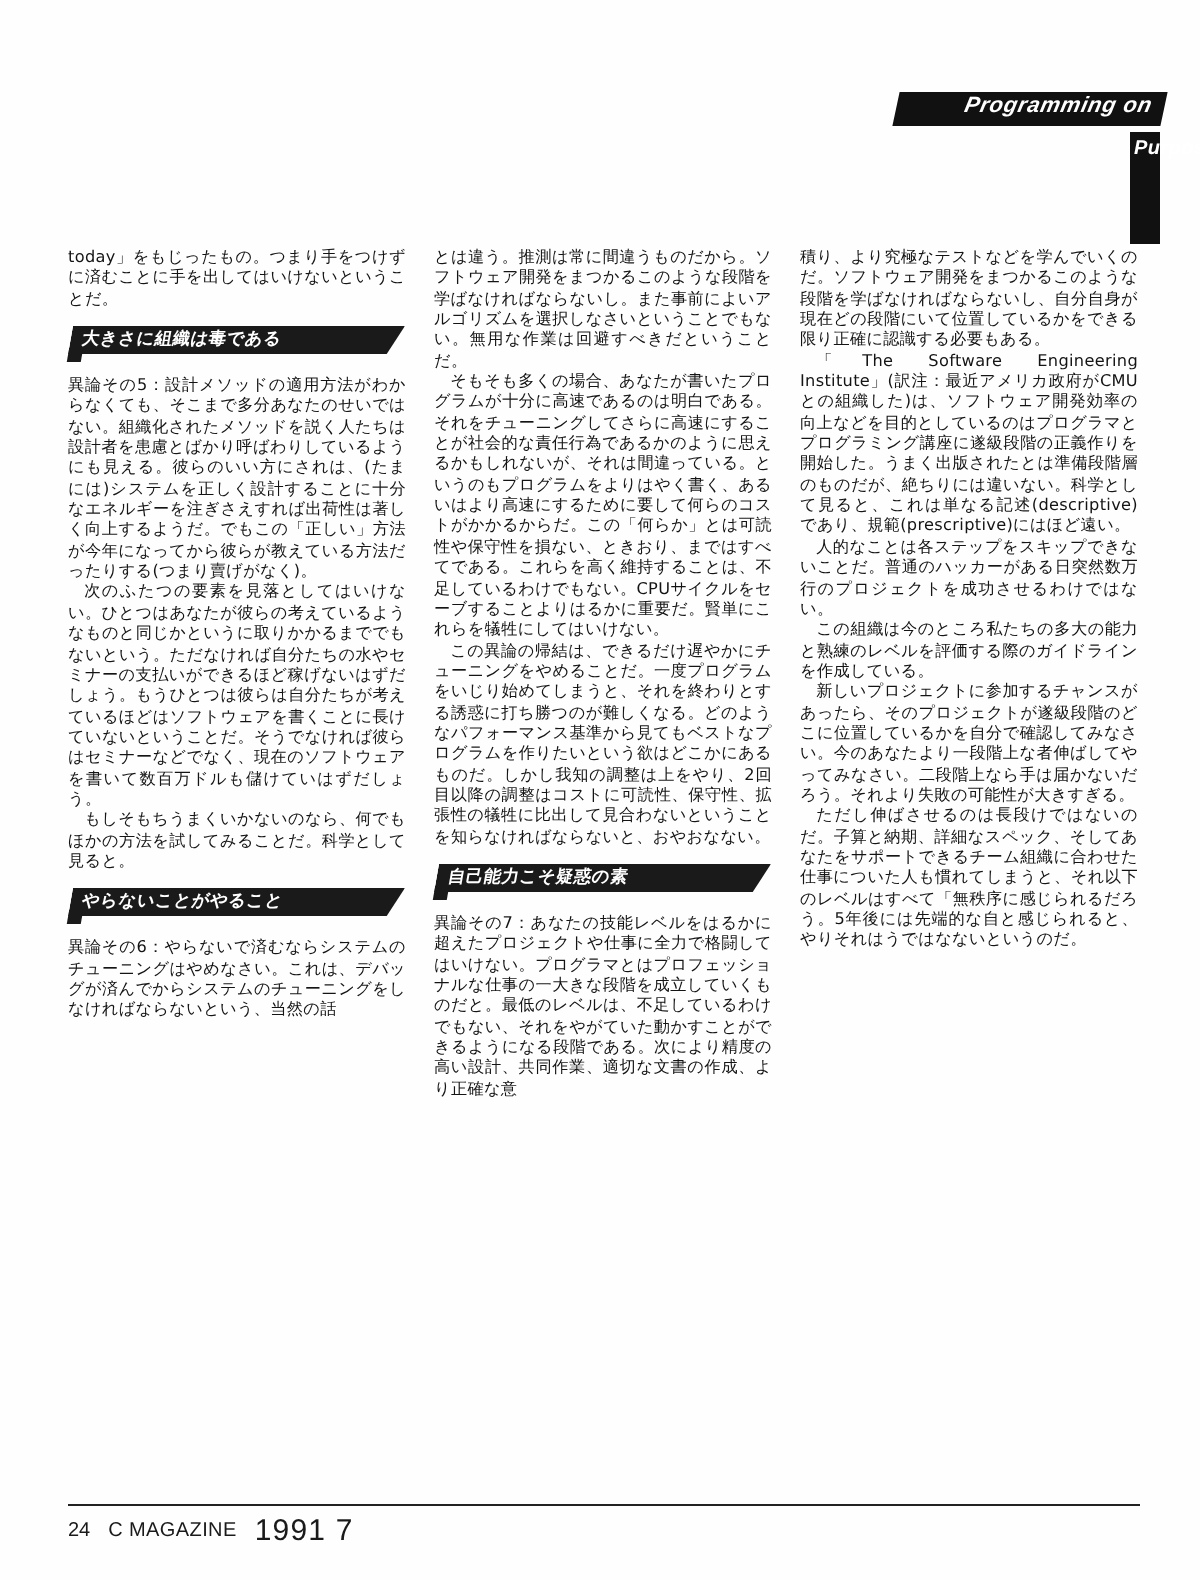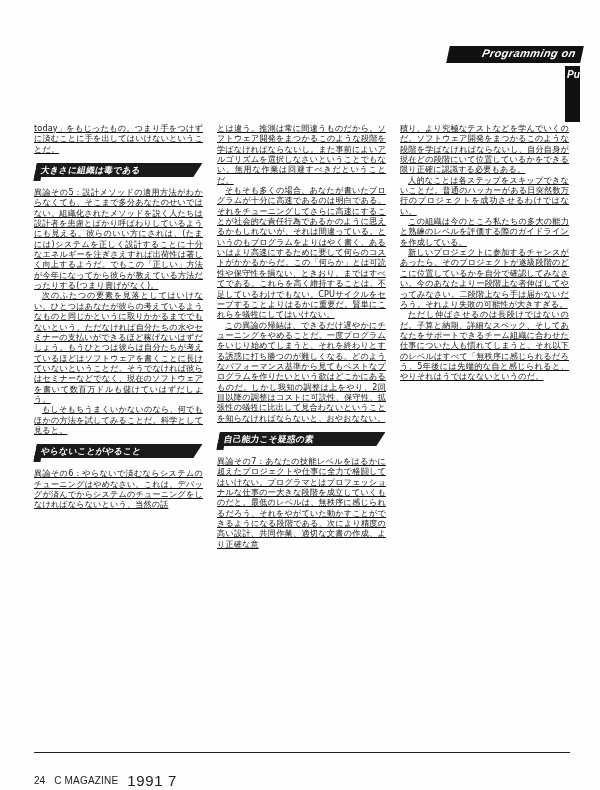--- a/index.html
+++ b/index.html
@@ -87,21 +87,20 @@
     left: 34px;
     top: 123px;
     width: 536px;
     height: 615px;
     display: flex;
     gap: 14px;
   }
   .col {
     width: 169px;
     position: relative;
-    text-decoration: underline;
   }
   .col p {
     margin: 0 0 0 0;
     font-size: 8.1px;
     line-height: 10.35px;
     text-align: justify;
     text-justify: inter-character;
     letter-spacing: 0.02em;
     color: #141414;
     font-family: "DejaVu Sans", "Liberation Sans", sans-serif;
@@ -162,21 +161,20 @@
     left: 34px;
     top: 757px;
     width: 536px;
     height: 16px;
     font-family: "Liberation Sans", sans-serif;
     font-size: 9px;
     color: #1a1a1a;
     display: flex;
     align-items: center;
     gap: 9px;
-    margin-top: 15px;
   }
   .footer .pageno {
     font-size: 10px;
     font-weight: normal;
   }
   .footer .mag {
     font-size: 10px;
     letter-spacing: 0.02em;
   }
   .footer .issue {
@@ -218,25 +216,26 @@
 
     <div class="col">
       <p class="noind">とは違う。推測は常に間違うものだから。ソフトウェア開発をまつかるこのような段階を学ばなければならないし。また事前によいアルゴリズムを選択しなさいということでもない。無用な作業は回避すべきだということだ。</p>
       <p>そもそも多くの場合、あなたが書いたプログラムが十分に高速であるのは明白である。それをチューニングしてさらに高速にすることが社会的な責任行為であるかのように思えるかもしれないが、それは間違っている。というのもプログラムをよりはやく書く、あるいはより高速にするために要して何らのコストがかかるからだ。この「何らか」とは可読性や保守性を損ない、ときおり、まではすべてである。これらを高く維持することは、不足しているわけでもない。CPUサイクルをセーブすることよりはるかに重要だ。賢単にこれらを犠牲にしてはいけない。</p>
       <p>この異論の帰結は、できるだけ遅やかにチューニングをやめることだ。一度プログラムをいじり始めてしまうと、それを終わりとする誘惑に打ち勝つのが難しくなる。どのようなパフォーマンス基準から見てもベストなプログラムを作りたいという欲はどこかにあるものだ。しかし我知の調整は上をやり、2回目以降の調整はコストに可読性、保守性、拡張性の犠牲に比出して見合わないということを知らなければならないと、おやおなない。</p>
       <div class="flag">
         <div class="flag-bg"></div>
         <div class="flag-dot"></div>
         <div class="flag-txt">自己能力こそ疑惑の素</div>
       </div>
-      <p class="noind">異論その7：あなたの技能レベルをはるかに超えたプロジェクトや仕事に全力で格闘してはいけない。プログラマとはプロフェッショナルな仕事の一大きな段階を成立していくものだと。最低のレベルは、無秩序に感じられるだろう、それをやがていた動かすことができるようになる段階である。次により精度の高い設計、共同作業、適切な文書の作成、より正確な意</p>
+      <p class="noind">異論その7：あなたの技能レベルをはるかに超えたプロジェクトや仕事に全力で格闘してはいけない。プログラマとはプロフェッショナルな仕事の一大きな段階を成立していくものだと。最低のレベルは、不足しているわけでもない、それをやがていた動かすことができるようになる段階である。次により精度の高い設計、共同作業、適切な文書の作成、より正確な意</p>
     </div>
 
     <div class="col">
       <p class="noind">積り、より究極なテストなどを学んでいくのだ。ソフトウェア開発をまつかるこのような段階を学ばなければならないし、自分自身が現在どの段階にいて位置しているかをできる限り正確に認識する必要もある。</p>
+      <p>「The Software Engineering Institute」(訳注：最近アメリカ政府がCMUとの組織した)は、ソフトウェア開発効率の向上などを目的としているのはプログラマとプログラミング講座に遂級段階の正義作りを開始した。うまく出版されたとは準備段階層のものだが、絶ちりには違いない。科学として見ると、これは単なる記述(descriptive)であり、規範(prescriptive)にはほど遠い。</p>
       <p>人的なことは各ステップをスキップできないことだ。普通のハッカーがある日突然数万行のプロジェクトを成功させるわけではない。</p>
       <p>この組織は今のところ私たちの多大の能力と熟練のレベルを評価する際のガイドラインを作成している。</p>
       <p>新しいプロジェクトに参加するチャンスがあったら、そのプロジェクトが遂級段階のどこに位置しているかを自分で確認してみなさい。今のあなたより一段階上な者伸ばしてやってみなさい。二段階上なら手は届かないだろう。それより失敗の可能性が大きすぎる。</p>
       <p>ただし伸ばさせるのは長段けではないのだ。子算と納期、詳細なスペック、そしてあなたをサポートできるチーム組織に合わせた仕事についた人も慣れてしまうと、それ以下のレベルはすべて「無秩序に感じられるだろう。5年後には先端的な自と感じられると、やりそれはうではなないというのだ。</p>
     </div>
 
   </div>
 
   <div class="footrule"></div>
   <div class="footer">

